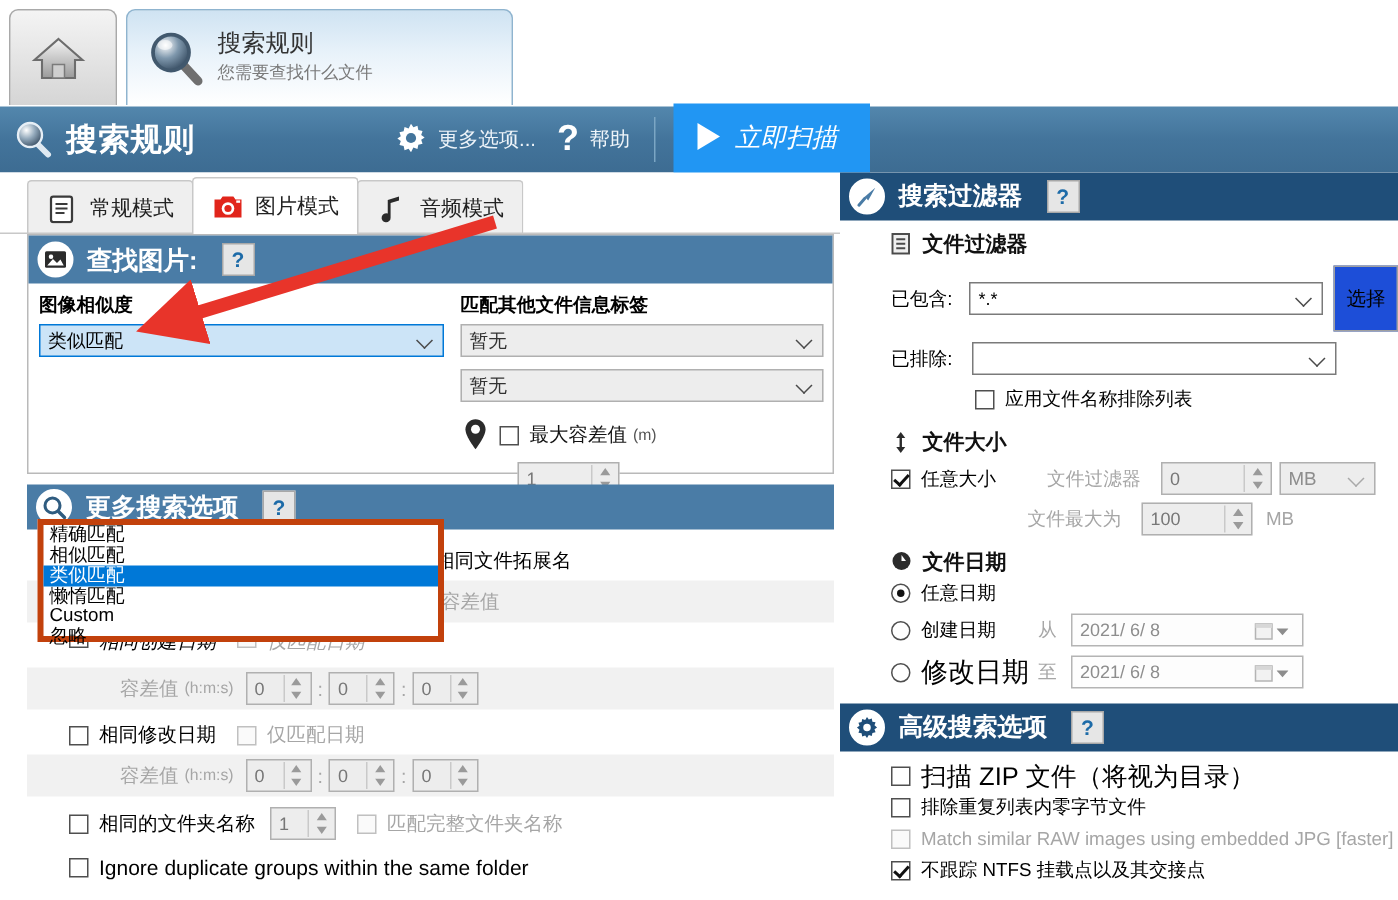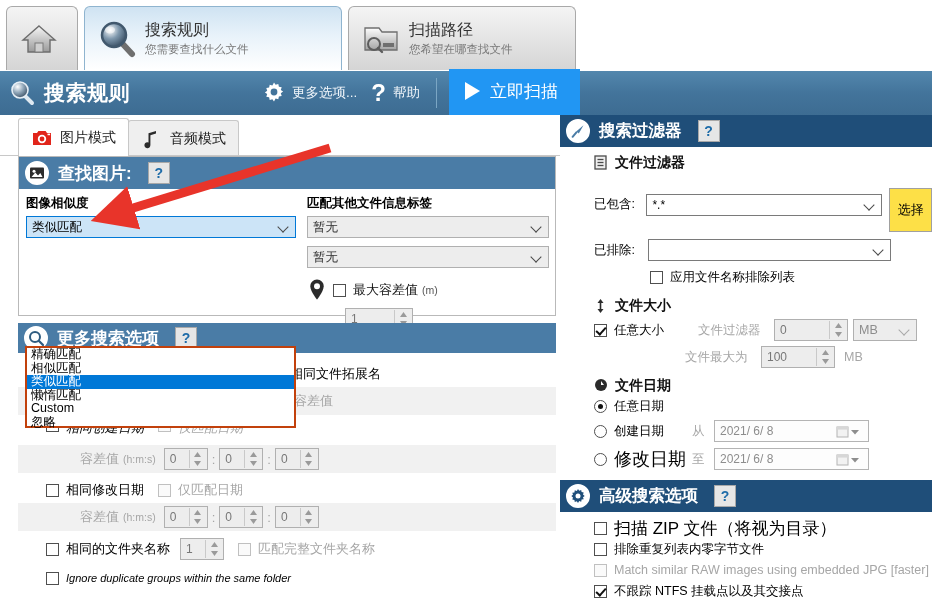--- a/index.html
+++ b/index.html
@@ -53,21 +53,21 @@
   #tb-title {
     color:#fff; font-size:21px; font-weight:bold; margin-left:8px;
     letter-spacing:.5px;
   }
   .tb-item { display:flex; align-items:center; color:#eef4f9; font-size:13.5px; margin-left:14px; cursor:pointer; }
   .tb-item .lbl { margin-left:7px; }
   #tb-sep { width:1px; height:30px; background:#7ba6c4; margin-left:16px; }
   #scan-btn {
     margin-left:12px; height:48px; background:#2196f3; color:#fff;
     display:flex; align-items:center; padding:0 22px 4px 16px; cursor:pointer;
-    font-size:17px; border:none;
+    font-size:17px; border:none;font-style:italic;
   }
   #scan-btn .play {
     width:0;height:0;border-left:15px solid #fff;border-top:9px solid transparent;
     border-bottom:9px solid transparent; margin-right:10px;
   }
 
   
   #leftcol { position:absolute; left:0; top:115px; width:560px; height:485px; background:#fff; }
 
   
@@ -108,21 +108,21 @@
     height:22px; border:1px solid #7a7a7a; background:#fff; position:relative;
     display:flex; align-items:center; padding-left:5px; font-size:12.5px; color:#000;
     cursor:pointer;
   }
   .wincombo.focused { background:#cce4f7; border:1px solid #0078d7; }
   .wincombo .chev { position:absolute; right:7px; top:6px; width:9px; height:9px; }
   .wincombo.grey { background:#ededed; color:#333; border:1px solid #b0b0b0; }
 
   #dropdown-list {
     position:absolute; left:25px; top:231px; width:271px; height:82px;
-    background:#fff; border:2px solid #c2410c; z-index:40;
+    background:#fff; border:4px solid #c2410c; z-index:40;
   }
   .dd-item { height:13.6px; font-size:12.5px; padding-left:4px; line-height:13.6px; color:#000; cursor:pointer; }
   .dd-item.sel { background:#0078d7; color:#fff; }
 
   .spin {
     border:1px solid #b0b0b0; background:#ededed; height:22px; display:flex; align-items:center;
     position:relative; font-size:12px; color:#777; padding-left:5px;
   }
   .spin .arrows { position:absolute; right:1px; top:1px; bottom:1px; width:17px;
      border-left:1px solid #c9c9c9; background:#ededed; display:flex; flex-direction:column; }
@@ -155,22 +155,22 @@
   .navyhdr .hdr-title { font-size:16.5px; }
   .sechdr { display:flex; align-items:center; font-weight:bold; font-size:14px; color:#111; }
   .sechdr .sic { width:14px; height:16px; margin-right:7px; position:relative; }
 
   .wintext {
     height:22px;border:1px solid #7a7a7a;background:#fff;display:flex;align-items:center;
     padding-left:5px;font-size:12px;color:#000;position:relative;
   }
   .wintext .chev{position:absolute;right:7px;top:6px;width:9px;height:9px;}
   .greybtn{
-    background:#fde047;border:1px solid #a0a0a0;height:26px;display:flex;align-items:center;
-    justify-content:center;font-size:13px;color:#000;cursor:pointer;margin-top:11px;
+    background:#1d4ed8;border:1px solid #a0a0a0;height:26px;display:flex;align-items:center;
+    justify-content:center;font-size:13px;color:#000;cursor:pointer;
   }
   .datefield{
     height:22px;border:1px solid #b4b4b4;background:#fdfdfd;display:flex;align-items:center;
     padding-left:5px;font-size:12px;color:#8d8d8d;position:relative;
   }
   .datefield .calic{position:absolute;right:6px;top:3px;width:26px;height:15px;display:flex;align-items:center;gap:2px;}
 
   .chevglyph{display:block;width:8px;height:8px;border-right:1.6px solid #4a4a4a;border-bottom:1.6px solid #4a4a4a;transform:rotate(45deg);}
   .chevglyph.grey{border-color:#a9a9a9;}
 
@@ -210,40 +210,20 @@
         <circle cx="19" cy="18" r="12" fill="url(#gLens)" stroke="#41586d" stroke-width="2.5"></circle>
         <ellipse cx="15" cy="13" rx="5" ry="3.4" fill="#ffffff" opacity="0.55"></ellipse>
       </svg>
     </div>
     <div class="nav-txt">
       <div class="nav-title">搜索规则</div>
       <div class="nav-sub">您需要查找什么文件</div>
     </div>
   </div>
 
-  <div class="navtab" id="tab-paths">
-    <div class="nav-ic">
-      <svg width="44" height="44" viewBox="0 0 44 44">
-        <defs>
-            <linearGradient id="gFold" x1="0" y1="0" x2="0" y2="1">
-          <stop offset="0" stop-color="#fdfdfd"></stop>
-              <stop offset="1" stop-color="#a5a5a5"></stop>
-            </linearGradient>
-          </defs>
-        <path d="M6 11 L20 11 L23 15 L38 15 L38 33 L6 33 Z" fill="url(#gFold)" stroke="#6f6f6f" stroke-width="1.3"></path>
-        <rect x="24" y="26" width="11" height="4" fill="#6f6f6f"></rect>
-        <circle cx="15" cy="27" r="6" fill="none" stroke="#5d5d5d" stroke-width="2"></circle>
-        <line x1="19" y1="31" x2="23" y2="35" stroke="#5d5d5d" stroke-width="2.4" stroke-linecap="round"></line>
-      </svg>
-    </div>
-    <div class="nav-txt">
-      <div class="nav-title">扫描路径</div>
-      <div class="nav-sub">您希望在哪查找文件</div>
-    </div>
-  </div>
 </div>
 
 <div id="titlebar">
   <div class="tb-icon">
     <svg width="28" height="28" viewBox="0 0 28 28">
       <defs>
           <radialGradient id="gLens2" cx="0.35" cy="0.3" r="0.8">
         <stop offset="0" stop-color="#ffffff"></stop>
             <stop offset="0.45" stop-color="#93a9bb"></stop>
         <stop offset="1" stop-color="#2d4257"></stop>
@@ -278,20 +258,31 @@
   <div id="scan-btn">
     <span class="play"></span>
     <span>立即扫描</span>
   </div>
   <div style="width:352px"></div>
 </div>
 
 <div id="leftcol">
 
   <div id="modetabs">
+    <div class="mtab">
+      <span class="mic">
+        <svg width="20" height="20" viewBox="0 0 20 20">
+          <rect x="3" y="2" width="14" height="17" rx="1.5" fill="#fff" stroke="#3b3b3b" stroke-width="1.5"></rect>
+          <line x1="6" y1="7" x2="14" y2="7" stroke="#3b3b3b" stroke-width="1.3"></line>
+          <line x1="6" y1="10" x2="14" y2="10" stroke="#3b3b3b" stroke-width="1.3"></line>
+          <line x1="6" y1="13" x2="12" y2="13" stroke="#3b3b3b" stroke-width="1.3"></line>
+        </svg>
+      </span>
+      <span>常规模式</span>
+    </div>
     <div class="mtab active">
       <span class="mic">
         <svg width="22" height="20" viewBox="0 0 22 20">
           <path d="M2 5h4l1.4-2h7.2L16 5h4v12H2z" fill="#e1251b"></path>
           <circle cx="11" cy="11" r="4.2" fill="#fff"></circle>
           <circle cx="11" cy="11" r="2.4" fill="#e1251b"></circle>
           <rect x="16.5" y="5.6" width="2.6" height="1.6" fill="#fff"></rect>
         </svg>
       </span>
       <span>图片模式</span>
@@ -564,21 +555,21 @@
               </svg>
             </div>
         </span>
       </span>
       <span class="chk dis" style="margin-left:14px;"></span>
       <span class="dislbl" style="margin-left:7px;">匹配完整文件夹名称</span>
     </div>
 
     <div style="display:flex;align-items:center;height:24px;padding-left:28px;margin-top:3px;">
       <span class="chk"></span>
-      <span style="margin-left:7px;font-size:11px;font-style:italic;">Ignore duplicate groups within the same folder</span>
+      <span style="margin-left:7px;font-size:14px;">Ignore duplicate groups within the same folder</span>
     </div>
   </div>
 </div>
 
 <div id="rightcol">
 
   <div class="navyhdr">
     <div class="hdr-badge">
       <svg width="16" height="16" viewBox="0 0 16 16">
         <path d="M13.5 2.2 L6.5 8.2 L8.8 10.6 Z" fill="#4a7ca6"></path>

